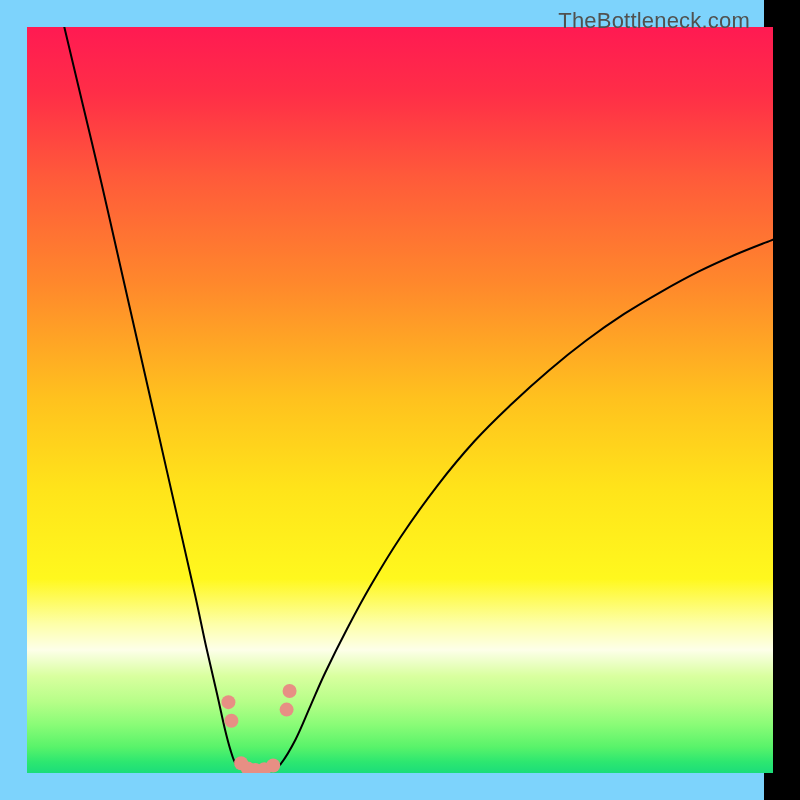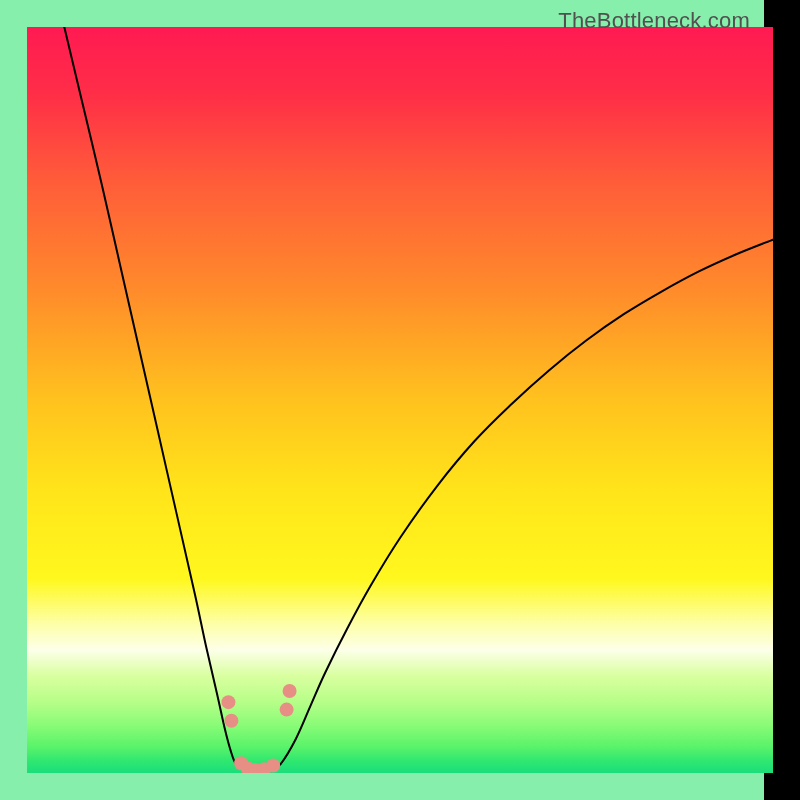--- a/index.html
+++ b/index.html
@@ -7,21 +7,21 @@
     padding: 0;
     width: 800px;
     height: 800px;
     background: #000000;
     overflow: hidden;
   }
   .outer {
     position: relative;
     width: 764px;
     height: 800px;
-    background: #86efac;
+    background: #7dd3fc;
   }
   .watermark {
     position: absolute;
     top: 8px;
     right: 14px;
     font-family: Arial, Helvetica, sans-serif;
     font-size: 22px;
     font-weight: 500;
     color: #51514f;
     letter-spacing: 0.2px;

